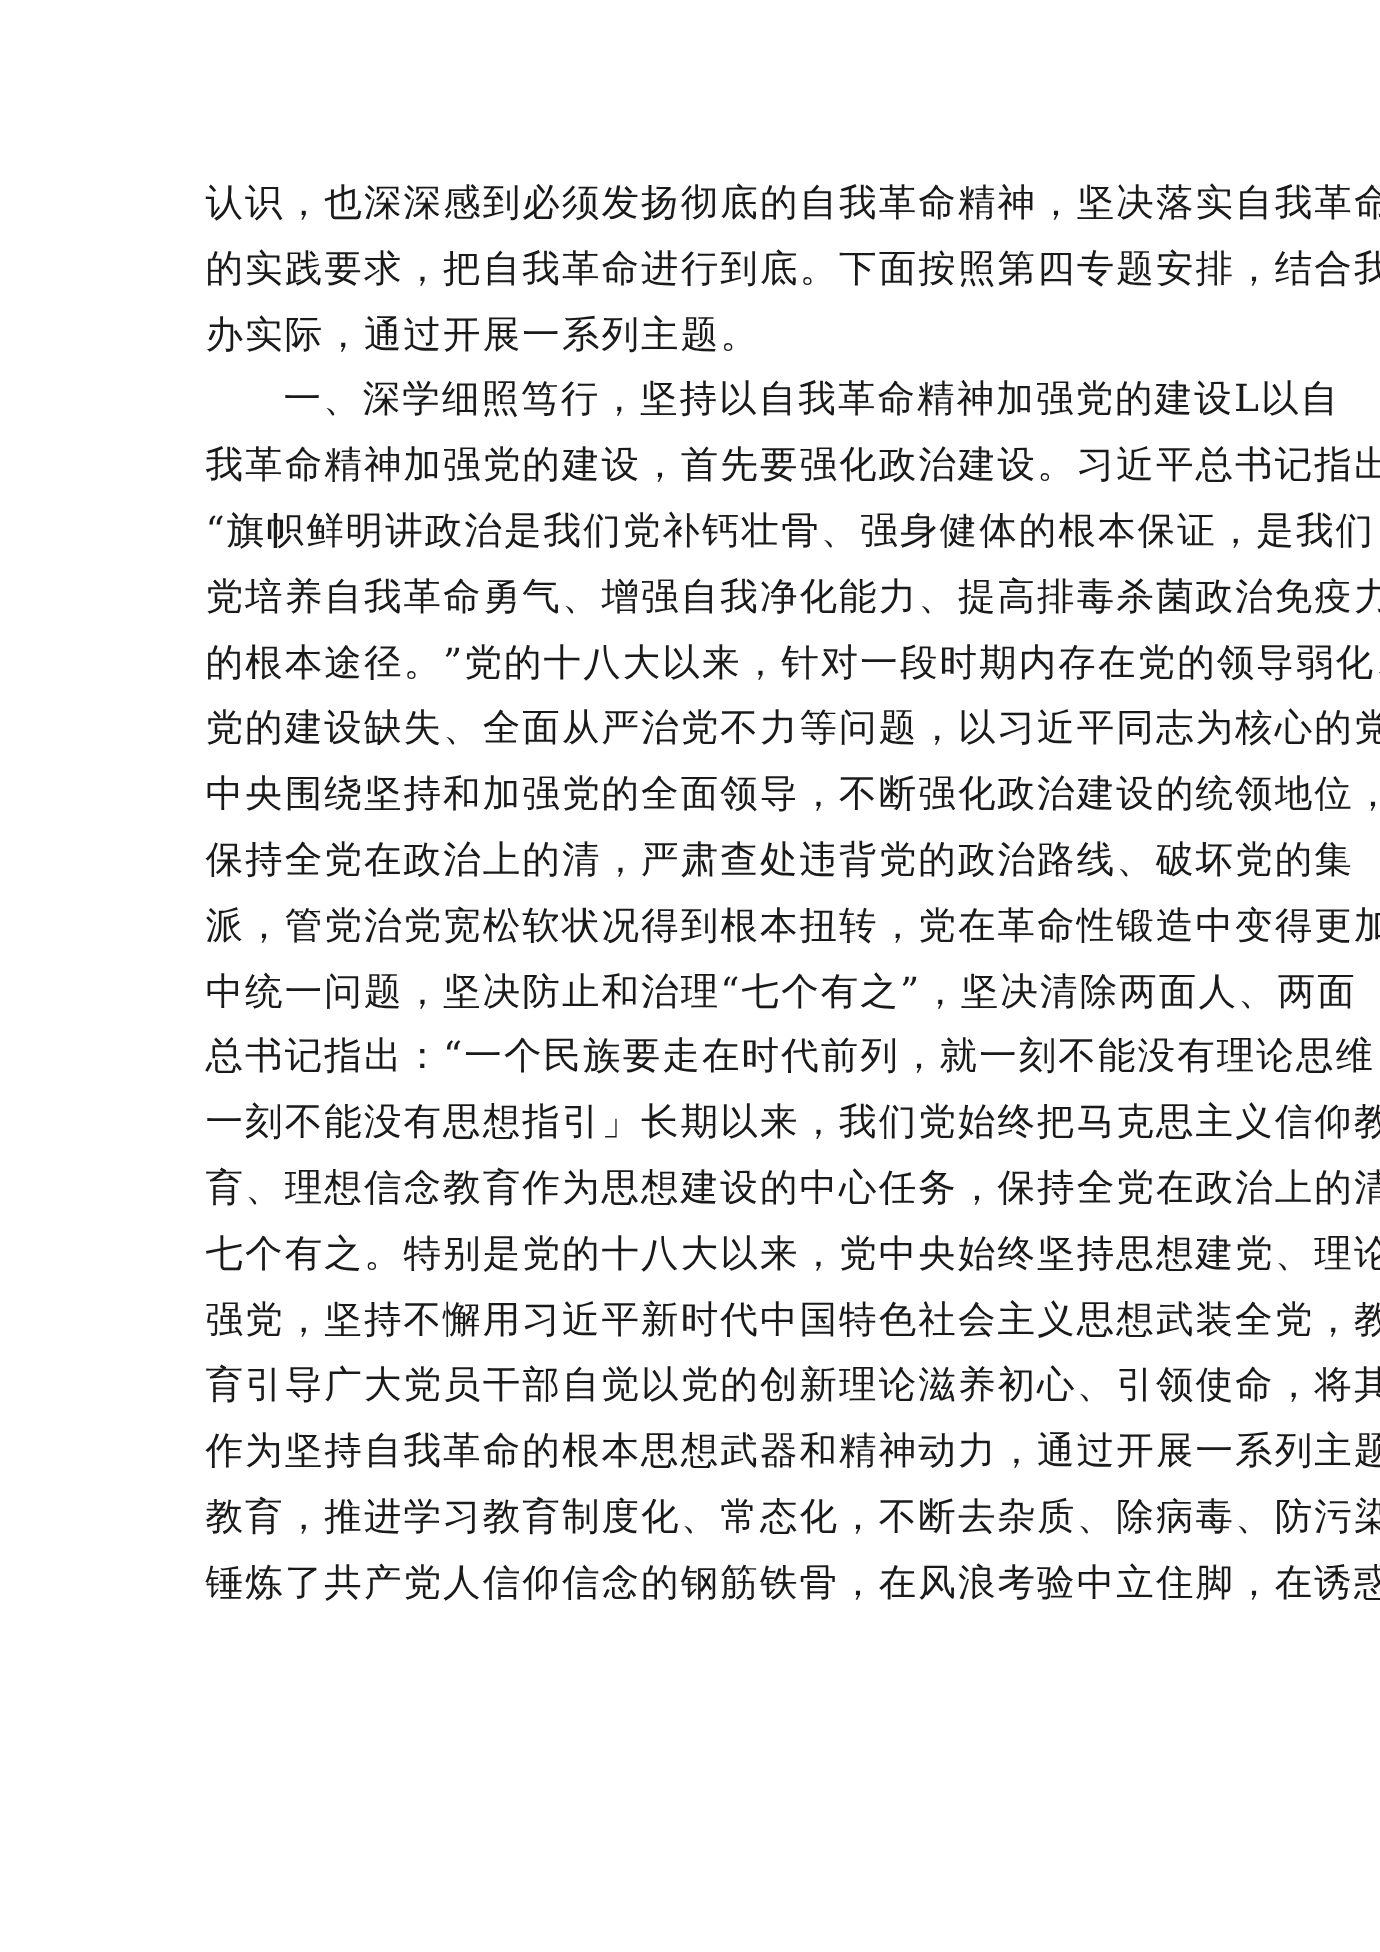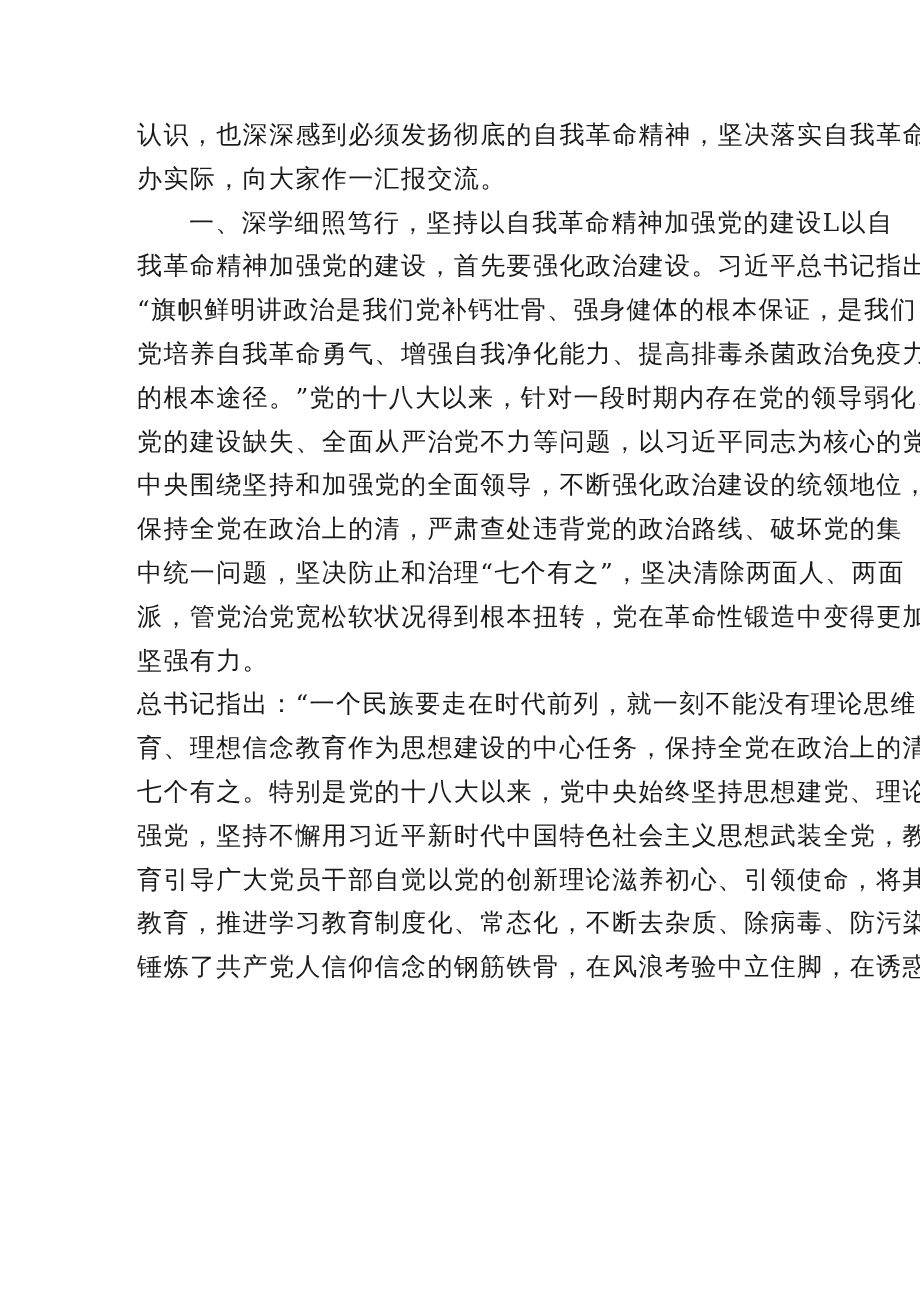--- a/index.html
+++ b/index.html
@@ -49,41 +49,43 @@
   }
 </style>
 </head>
 <body>
 
 <div class="page">
   <div class="body-text">
 
     <p class="para">
       <span class="line">认识，也深深感到必须发扬彻底的自我革命精神，坚决落实自我革命</span>
-      <span class="line last">办实际，向大家作一汇报交流。</span>
+      <span class="line">的实践要求，把自我革命进行到底。下面按照第四专题安排，结合我</span>
+      <span class="line last">办实际，通过开展一系列主题。</span>
     </p>
 
     <p class="para">
       <span class="line" style="padding-left:52px">一、深学细照笃行，坚持以自我革命精神加强党的建设L以自</span>
       <span class="line">我革命精神加强党的建设，首先要强化政治建设。习近平总书记指出：</span>
       <span class="line">“旗帜鲜明讲政治是我们党补钙壮骨、强身健体的根本保证，是我们</span>
       <span class="line">党培养自我革命勇气、增强自我净化能力、提高排毒杀菌政治免疫力</span>
       <span class="line">的根本途径。”党的十八大以来，针对一段时期内存在党的领导弱化、</span>
       <span class="line">党的建设缺失、全面从严治党不力等问题，以习近平同志为核心的党</span>
       <span class="line">中央围绕坚持和加强党的全面领导，不断强化政治建设的统领地位，</span>
       <span class="line">保持全党在政治上的清，严肃查处违背党的政治路线、破坏党的集</span>
+      <span class="line">派，管党治党宽松软状况得到根本扭转，党在革命性锻造中变得更加</span>
       <span class="line">中统一问题，坚决防止和治理“七个有之”，坚决清除两面人、两面</span>
-      <span class="line">派，管党治党宽松软状况得到根本扭转，党在革命性锻造中变得更加</span>
-      <span class="line last">坚强有力。</span>
     </p>
 
     <p class="para">
       <span class="line">总书记指出：“一个民族要走在时代前列，就一刻不能没有理论思维，</span>
+      <span class="line">一刻不能没有思想指引」长期以来，我们党始终把马克思主义信仰教</span>
       <span class="line">育、理想信念教育作为思想建设的中心任务，保持全党在政治上的清</span>
       <span class="line">七个有之。特别是党的十八大以来，党中央始终坚持思想建党、理论</span>
       <span class="line">强党，坚持不懈用习近平新时代中国特色社会主义思想武装全党，教</span>
       <span class="line">育引导广大党员干部自觉以党的创新理论滋养初心、引领使命，将其</span>
+      <span class="line">作为坚持自我革命的根本思想武器和精神动力，通过开展一系列主题</span>
       <span class="line">教育，推进学习教育制度化、常态化，不断去杂质、除病毒、防污染，</span>
       <span class="line">锤炼了共产党人信仰信念的钢筋铁骨，在风浪考验中立住脚，在诱惑</span>
     </p>
 
   </div>
 </div>
 
 </body></html>

